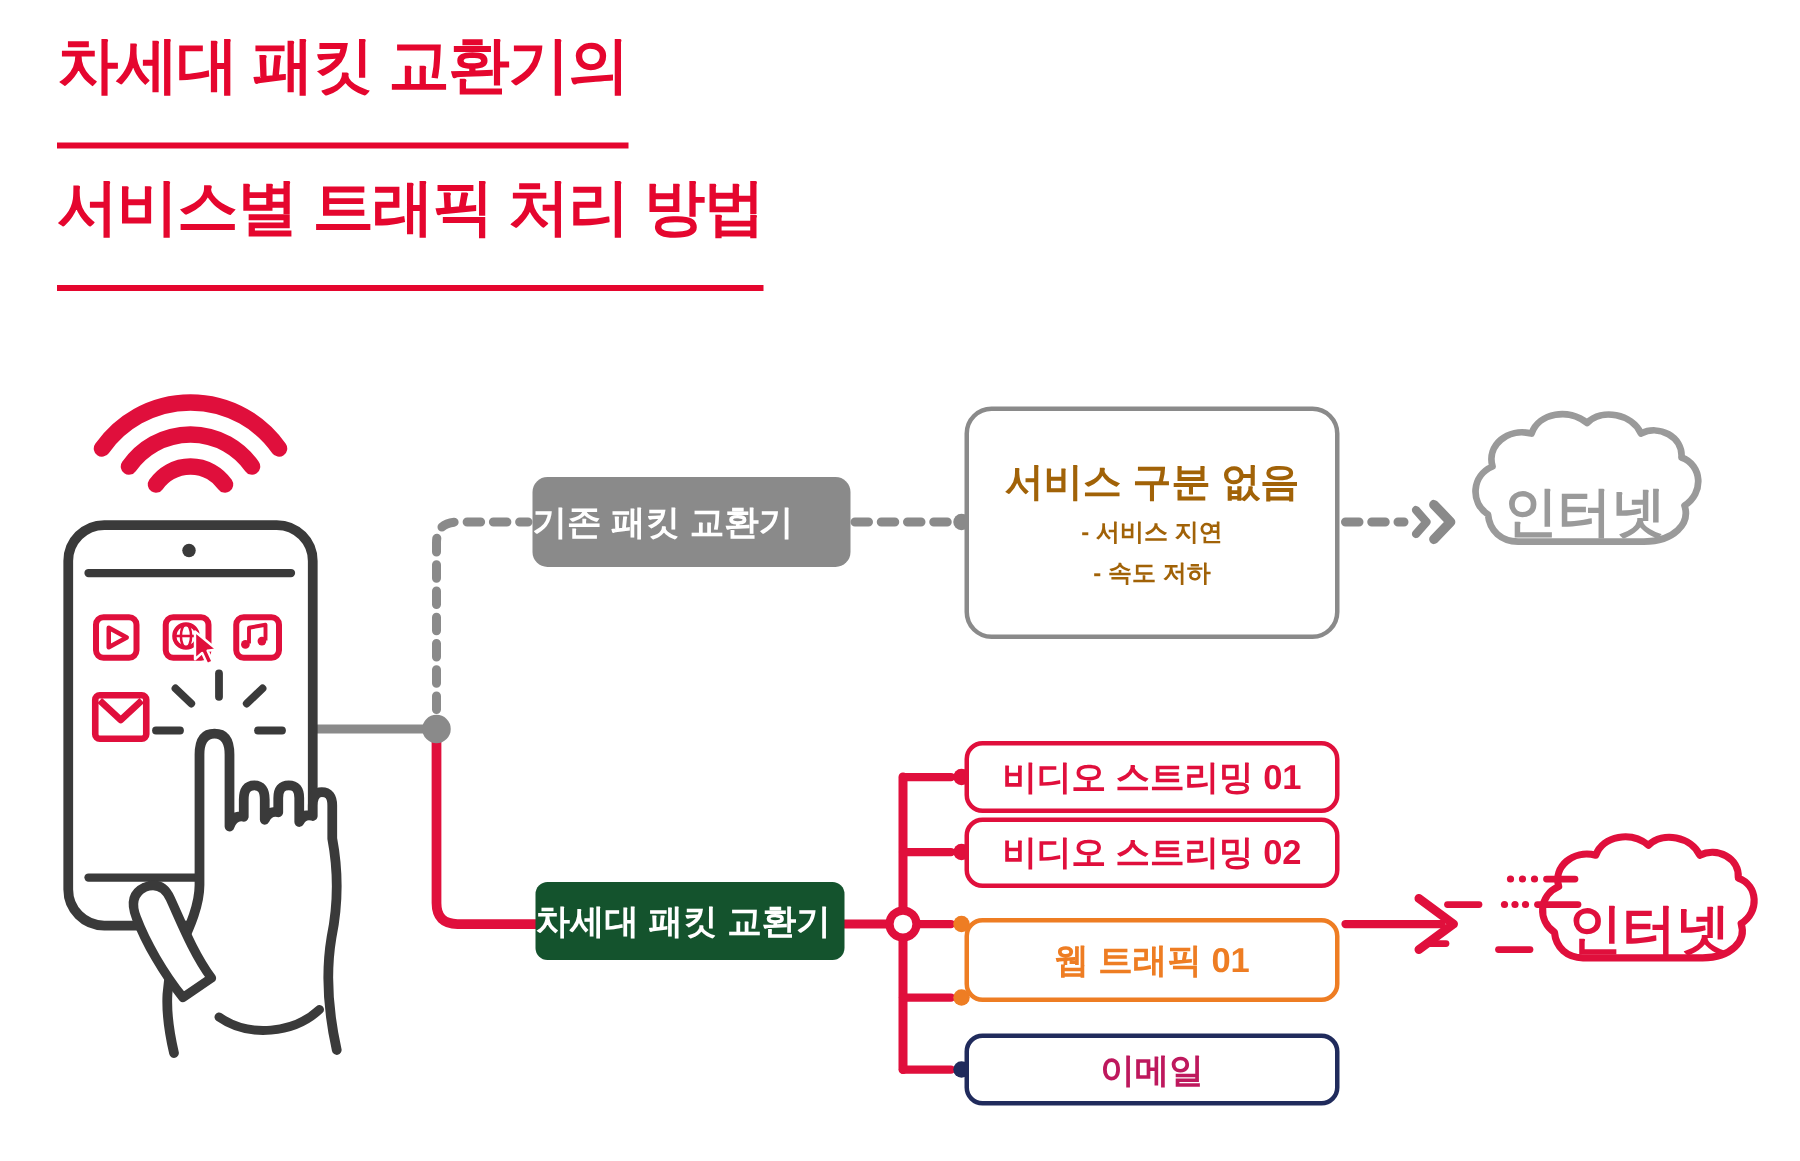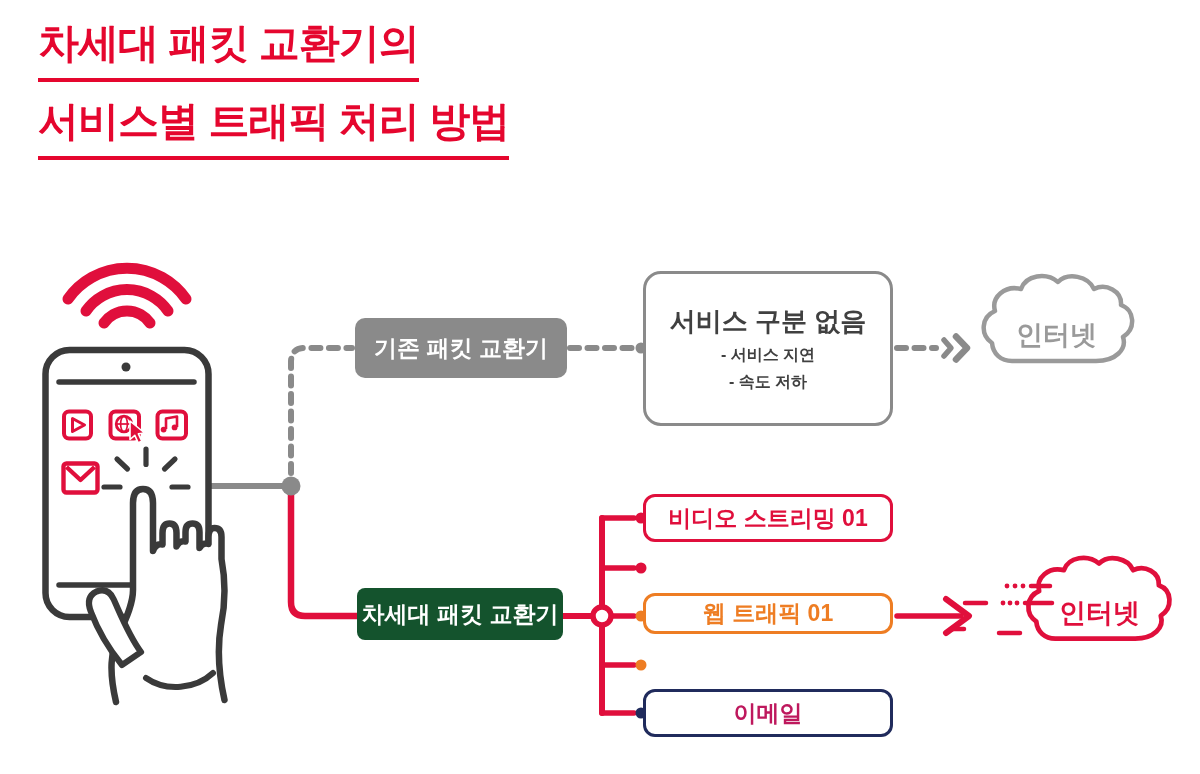--- a/index.html
+++ b/index.html
@@ -2,51 +2,51 @@
 <html><head>
 <meta charset="utf-8">
 <style>
   html,body{margin:0;padding:0;background:#ffffff;}
   .canvas{position:relative;width:1200px;height:774px;background:#ffffff;overflow:hidden;
           font-family:"Liberation Sans","DejaVu Sans",sans-serif;}
   svg{position:absolute;left:0;top:0;}
 
   
   .title{position:absolute;left:38px;top:16px;color:#E5062E;font-weight:800;font-size:41px;letter-spacing:-1px;}
-  .title .tl{display:inline-block;white-space:nowrap;border-bottom:4px solid currentColor;padding-bottom:7px;}
+  .title .tl{display:inline-block;white-space:nowrap;border-bottom:4px solid currentColor;padding-bottom:24px;}
   .title .row{margin-bottom:12px;}
 
   
-  .switch-box{position:absolute;display:flex;align-items:center;justify-content:center;
+  .switch-box{position:absolute;display:flex;align-items:center;justify-content:flex-start;
               color:#fff;font-weight:700;font-size:23px;white-space:nowrap;}
   .legacy-box{left:355px;top:318px;width:212px;height:60px;background:#8A8A8A;border-radius:10px;}
   .nextgen-box{left:357px;top:588px;width:206px;height:52px;background:#14532d;border-radius:8px;}
 
   
   .summary-box{position:absolute;left:643px;top:271px;width:250px;height:155px;background:#fff;
                border:3.5px solid #8A8A8A;border-radius:18px;box-sizing:border-box;
-               display:flex;flex-direction:column;align-items:center;justify-content:center;gap:6px;color:#404040;}
+               display:flex;flex-direction:column;align-items:center;justify-content:center;gap:6px;color:#a16207;}
   .summary-box .h{font-size:26px;font-weight:800;white-space:nowrap;}
   .summary-box .it{font-size:16px;font-weight:700;white-space:nowrap;}
 
   
   .sb{position:absolute;left:643px;width:250px;background:#fff;border:3.5px solid;border-radius:12px;
       box-sizing:border-box;display:flex;align-items:center;justify-content:center;
       font-weight:800;font-size:23px;white-space:nowrap;}
   .sb.red{border-color:#E00F3C;color:#E00F3C;}
   .sb.orange{border-color:#EE7D23;color:#EE7D23;}
   .sb.navy{border-color:#202B5C;color:#be185d;}
   .sb1{top:494px;height:48px;}
   .sb2{top:545px;height:47px;}
-  .sb3{top:593px;height:41px;}
+  .sb3{top:612px;height:56px;}
   .sb4{top:642px;height:46px;}
   .sb5{top:689px;height:48px;}
 
   
-  .cloud-label{position:absolute;font-weight:800;font-size:27px;text-align:center;white-space:nowrap;}
+  .cloud-label{position:absolute;font-weight:800;font-size:36px;text-align:center;white-space:nowrap;}
   .cl-gray{left:978px;top:317px;width:157px;color:#9A9A9A;}
   .cl-red{left:1026px;top:595px;width:147px;color:#E00F3C;}
 </style>
 </head>
 <body>
 
 <div class="canvas">
 
   <svg width="1200" height="774" viewBox="0 0 1200 774">
 
@@ -174,20 +174,23 @@
 
   <div class="cloud-label cl-gray">인터넷</div>
 
   <div class="switch-box nextgen-box">
     <span>차세대 패킷 교환기</span>
   </div>
 
   <div class="sb sb1 red">
     <span>비디오 스트리밍 01</span>
   </div>
+  <div class="sb sb2 red">
+    <span>비디오 스트리밍 02</span>
+  </div>
   <div class="sb sb3 orange">
     <span>웹 트래픽 01</span>
   </div>
   <div class="sb sb5 navy">
     <span>이메일</span>
   </div>
 
   <div class="cloud-label cl-red">인터넷</div>
 
 </div>

